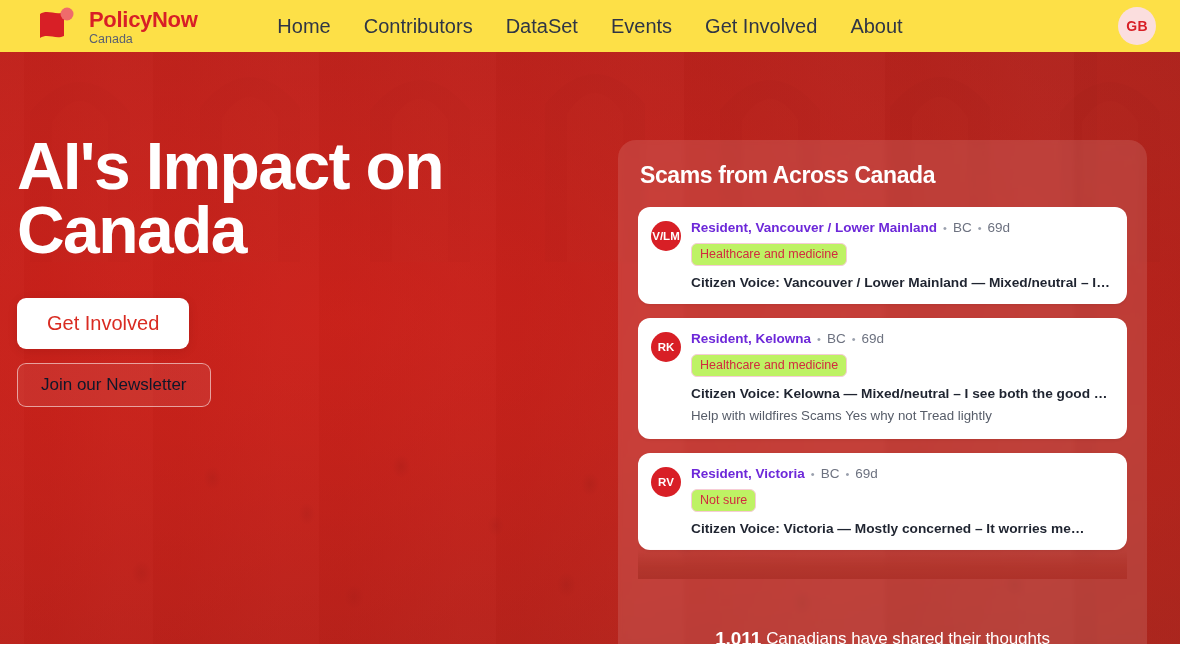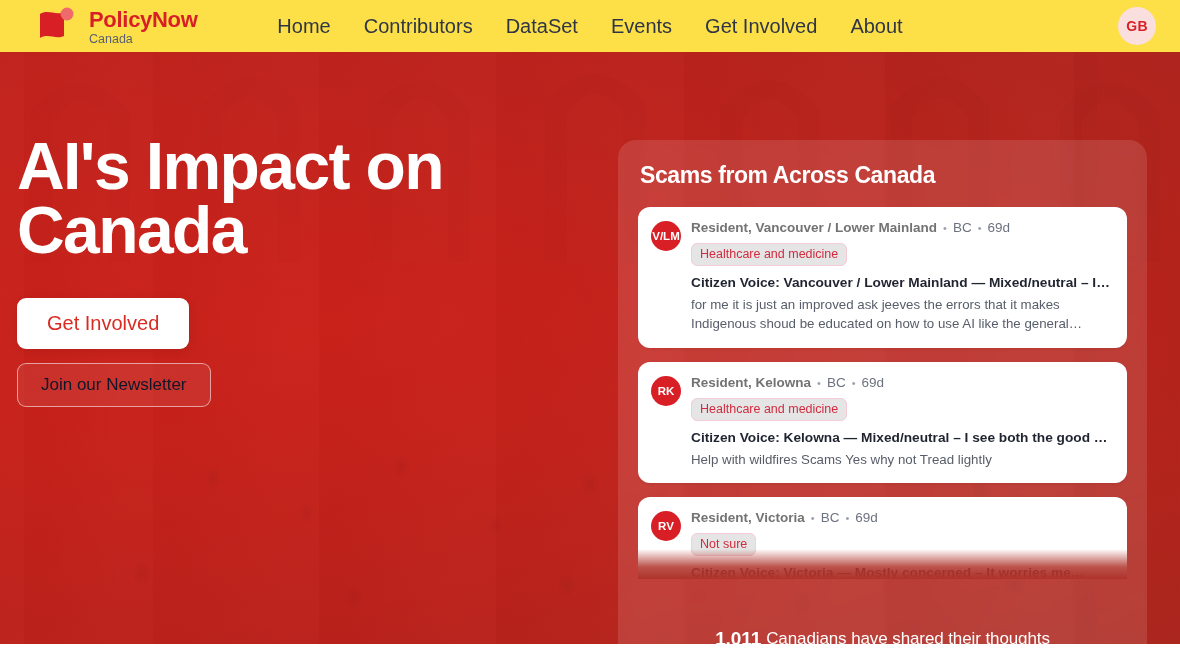--- a/index.html
+++ b/index.html
@@ -258,30 +258,30 @@
     white-space: nowrap;
   }
   .voice-body { min-width: 0; flex: 1; }
   .voice-meta {
     display: flex;
     align-items: baseline;
     gap: 6px;
     font-size: 13.5px;
     white-space: nowrap;
   }
-  .voice-author { font-weight: bold; color: #737373; }
+  .voice-author { font-weight: bold; color: #6d28d9; }
   .voice-dot { color: #9aa0ad; font-size: 11px; }
   .voice-region, .voice-age { color: #6d7280; }
 
   .voice-tag {
     display: inline-block;
     margin-top: 8px;
     font-size: 12.5px;
     color: #d12b3f;
-    background: #e5e5e5;
+    background: #bef264;
     border: 1px solid #f6ccd6;
     border-radius: 6px;
     padding: 3px 8px 4px 8px;
   }
   .voice-headline {
     margin-top: 9px;
     font-size: 13.7px;
     font-weight: bold;
     color: #1f2430;
     white-space: nowrap;
@@ -401,21 +401,20 @@
             <div class="voice-body">
               <div class="voice-meta">
                 <span class="voice-author">Resident, Vancouver / Lower Mainland</span>
                 <span class="voice-dot">•</span>
                 <span class="voice-region">BC</span>
                 <span class="voice-dot">•</span>
                 <span class="voice-age">69d</span>
               </div>
               <span class="voice-tag">Healthcare and medicine</span>
               <div class="voice-headline">Citizen Voice: Vancouver / Lower Mainland — Mixed/neutral – I se…</div>
-              <div class="voice-snippet">for me it is just an improved ask jeeves the errors that it makes Indigenous shoud be educated on how to use AI like the general…</div>
             </div>
           </article>
 
           <article class="voice-card">
             <div class="voice-avatar">RK</div>
             <div class="voice-body">
               <div class="voice-meta">
                 <span class="voice-author">Resident, Kelowna</span>
                 <span class="voice-dot">•</span>
                 <span class="voice-region">BC</span>

